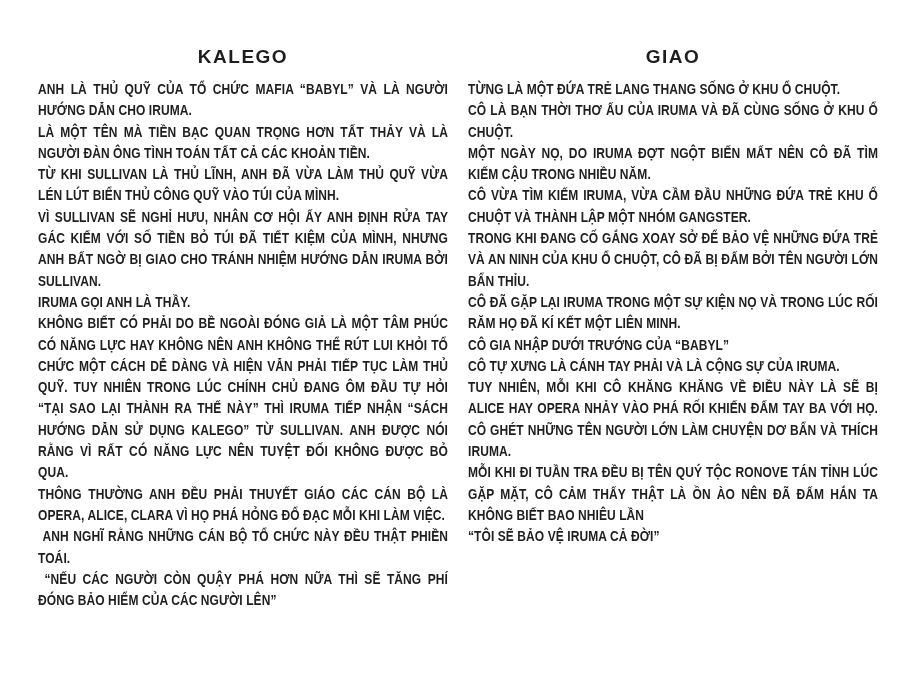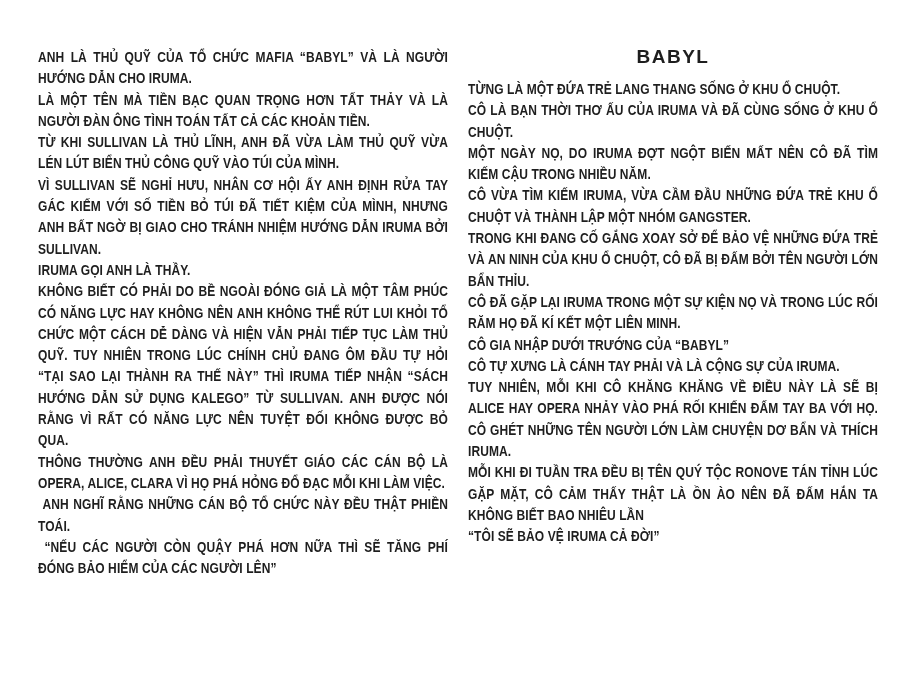--- a/index.html
+++ b/index.html
@@ -49,35 +49,36 @@
     white-space: pre-wrap;
     color: #1e1e1e;
   }
 </style>
 </head>
 <body>
 
 <main class="sheet">
 
   <section class="col">
+    <h1 class="col-title">KALEGO</h1>
     <div class="col-body">
       <p>ANH LÀ THỦ QUỸ CỦA TỔ CHỨC MAFIA “BABYL” VÀ LÀ NGƯỜI HƯỚNG DẪN CHO IRUMA.</p>
       <p>LÀ MỘT TÊN MÀ TIỀN BẠC QUAN TRỌNG HƠN TẤT THẢY VÀ LÀ NGƯỜI ĐÀN ÔNG TÌNH TOÁN TẤT CẢ CÁC KHOẢN TIỀN.</p>
       <p>TỪ KHI SULLIVAN LÀ THỦ LĨNH, ANH ĐÃ VỪA LÀM THỦ QUỸ VỪA LÉN LÚT BIỂN THỦ CÔNG QUỸ VÀO TÚI CỦA MÌNH.</p>
       <p>VÌ SULLIVAN SẼ NGHỈ HƯU, NHÂN CƠ HỘI ẤY ANH ĐỊNH RỬA TAY GÁC KIẾM VỚI SỐ TIỀN BỎ TÚI ĐÃ TIẾT KIỆM CỦA MÌNH, NHƯNG ANH BẤT NGỜ BỊ GIAO CHO TRÁNH NHIỆM HƯỚNG DẪN IRUMA BỞI SULLIVAN.</p>
       <p>IRUMA GỌI ANH LÀ THẦY.</p>
       <p>KHÔNG BIẾT CÓ PHẢI DO BỀ NGOÀI ĐÓNG GIẢ LÀ MỘT TÂM PHÚC CÓ NĂNG LỰC HAY KHÔNG NÊN ANH KHÔNG THỂ RÚT LUI KHỎI TỔ CHỨC MỘT CÁCH DỄ DÀNG VÀ HIỆN VẪN PHẢI TIẾP TỤC LÀM THỦ QUỸ. TUY NHIÊN TRONG LÚC CHÍNH CHỦ ĐANG ÔM ĐẦU TỰ HỎI “TẠI SAO LẠI THÀNH RA THẾ NÀY” THÌ IRUMA TIẾP NHẬN “SÁCH HƯỚNG DẪN SỬ DỤNG KALEGO” TỪ SULLIVAN. ANH ĐƯỢC NÓI RẰNG VÌ RẤT CÓ NĂNG LỰC NÊN TUYỆT ĐỐI KHÔNG ĐƯỢC BỎ QUA.</p>
       <p>THÔNG THƯỜNG ANH ĐỀU PHẢI THUYẾT GIÁO CÁC CÁN BỘ LÀ OPERA, ALICE, CLARA VÌ HỌ PHÁ HỎNG ĐỔ ĐẠC MỖI KHI LÀM VIỆC.</p>
       <p> ANH NGHĨ RẰNG NHỮNG CÁN BỘ TỔ CHỨC NÀY ĐỀU THẬT PHIỀN TOÁI.</p>
       <p> “NẾU CÁC NGƯỜI CÒN QUẬY PHÁ HƠN NỮA THÌ SẼ TĂNG PHÍ ĐÓNG BẢO HIỂM CỦA CÁC NGƯỜI LÊN”</p>
     </div>
   </section>
 
   <section class="col">
-    <h1 class="col-title">BABYL</h1>
+    <h1 class="col-title">GIAO</h1>
     <div class="col-body">
       <p>TỪNG LÀ MỘT ĐỨA TRẺ LANG THANG SỐNG Ở KHU Ổ CHUỘT.</p>
       <p>CÔ LÀ BẠN THỜI THƠ ẤU CỦA IRUMA VÀ ĐÃ CÙNG SỐNG Ở KHU Ổ CHUỘT.</p>
       <p>MỘT NGÀY NỌ, DO IRUMA ĐỢT NGỘT BIẾN MẤT NÊN CÔ ĐÃ TÌM KIẾM CẬU TRONG NHIỀU NĂM.</p>
       <p>CÔ VỪA TÌM KIẾM IRUMA, VỪA CẦM ĐẦU NHỮNG ĐỨA TRẺ KHU Ổ CHUỘT VÀ THÀNH LẬP MỘT NHÓM GANGSTER.</p>
       <p>TRONG KHI ĐANG CỐ GẮNG XOAY SỞ ĐỂ BẢO VỆ NHỮNG ĐỨA TRẺ VÀ AN NINH CỦA KHU Ổ CHUỘT, CÔ ĐÃ BỊ ĐẤM BỞI TÊN NGƯỜI LỚN BẨN THỈU.</p>
       <p>CÔ ĐÃ GẶP LẠI IRUMA TRONG MỘT SỰ KIỆN NỌ VÀ TRONG LÚC RỐI RĂM HỌ ĐÃ KÍ KẾT MỘT LIÊN MINH.</p>
       <p>CÔ GIA NHẬP DƯỚI TRƯỚNG CỦA “BABYL”</p>
       <p>CÔ TỰ XƯNG LÀ CÁNH TAY PHẢI VÀ LÀ CỘNG SỰ CỦA IRUMA.</p>
       <p>TUY NHIÊN, MỖI KHI CÔ KHĂNG KHĂNG VỀ ĐIỀU NÀY LÀ SẼ BỊ ALICE HAY OPERA NHẢY VÀO PHÁ RỐI KHIẾN ĐẤM TAY BA VỚI HỌ. CÔ GHÉT NHỮNG TÊN NGƯỜI LỚN LÀM CHUYỆN DƠ BẨN VÀ THÍCH IRUMA.</p>

